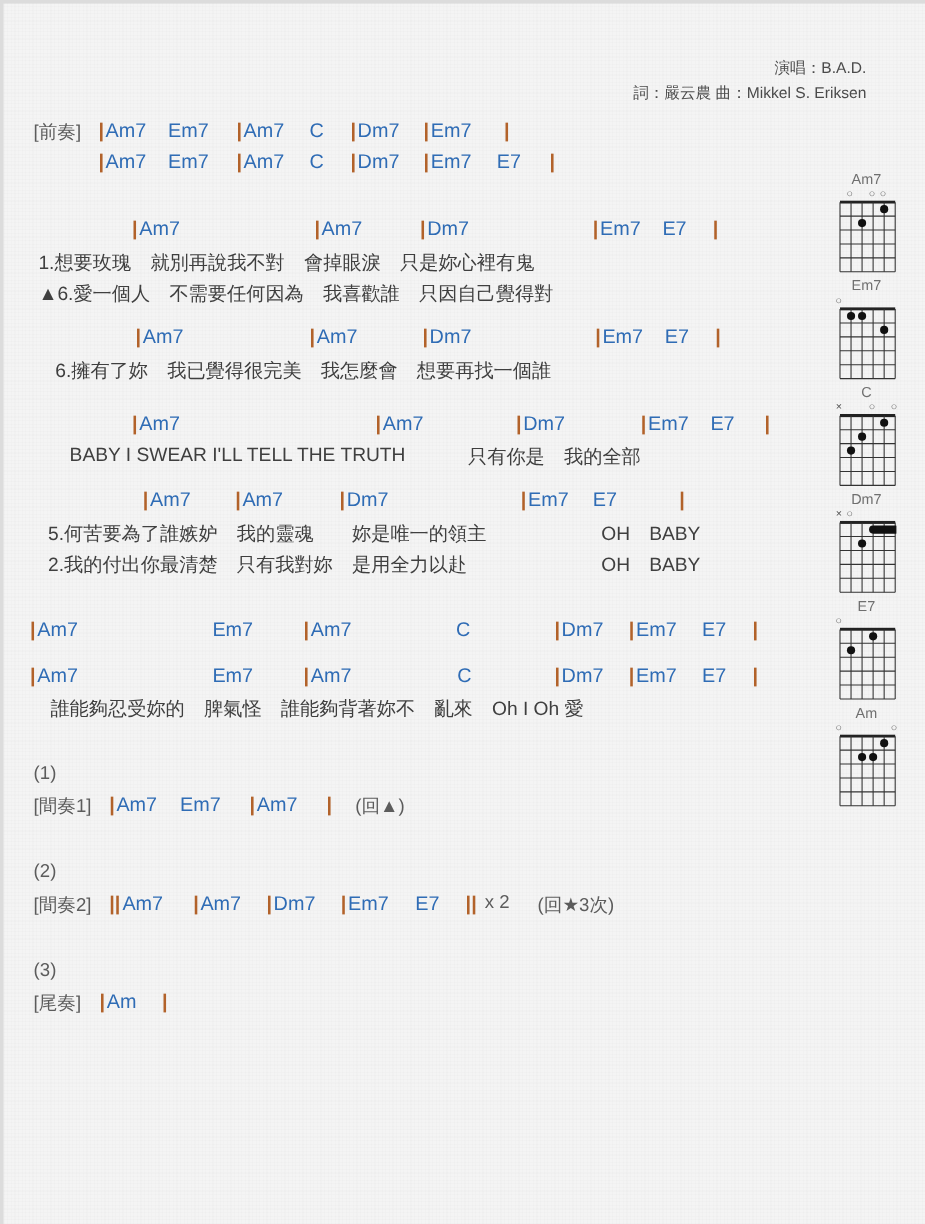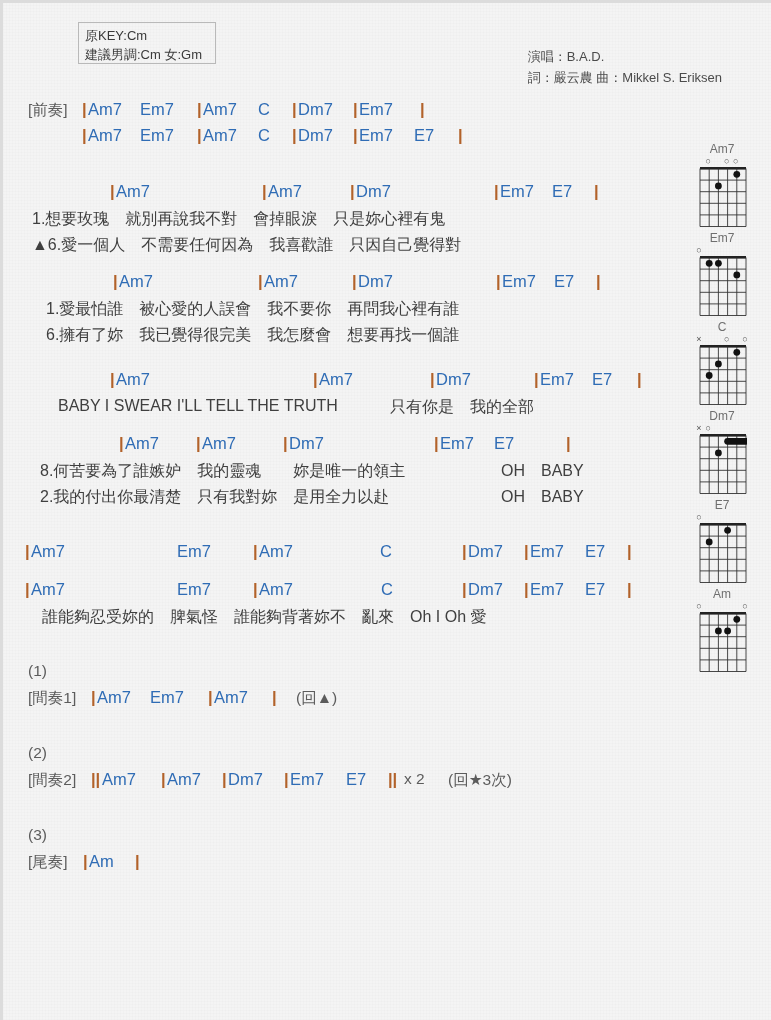--- a/index.html
+++ b/index.html
@@ -56,20 +56,21 @@
     top: 14px;
     text-align: center;
     font-size: 31px;
     color: #4a4a4a;
     letter-spacing: 1px;
   }
   .credits {
     position: absolute;
     right: 49px;
     top: 46px;
+    text-align: right;
     font-size: 13px;
     line-height: 21px;
     color: #4b4b4b;
   }
 
   
   .body-area {
     position: absolute;
     left: 0;
     top: 98px;
@@ -185,24 +186,20 @@
   .mk.o::before { content: "\25CB"; }
   .mk.x::before { content: "\00D7"; }
 </style>
 </head>
 <body>
 
 <div class="page">
   <div class="border-top"></div>
   <div class="border-left"></div>
 
-  <div class="key-box">
-    <div>原KEY:Cm</div>
-    <div>建議男調:Cm 女:Gm</div>
-  </div>
 
 
   <div class="credits">
     <div>演唱：B.A.D.</div>
     <div>詞：嚴云農  曲：Mikkel S. Eriksen</div>
   </div>
 
 
   <div class="body-area">
 
@@ -265,23 +262,20 @@
       <span class="seg bar" style="left:258px">|</span>
       <span class="seg" style="left:264px">Am7</span>
       <span class="seg bar" style="left:352px">|</span>
       <span class="seg" style="left:358px">Dm7</span>
       <span class="seg bar" style="left:496px">|</span>
       <span class="seg" style="left:502px">Em7</span>
       <span class="seg" style="left:554px">E7</span>
       <span class="seg bar" style="left:596px">|</span>
     </div>
     <div class="row lyricline">
-      <span class="seg lyr" style="left:46px">1.愛最怕誰　被心愛的人誤會　我不要你　再問我心裡有誰</span>
-    </div>
-    <div class="row lyricline">
       <span class="seg lyr" style="left:46px">6.擁有了妳　我已覺得很完美　我怎麼會　想要再找一個誰</span>
     </div>
 
     <div class="spacer-md"></div>
 
     <div class="row chordline">
       <span class="seg bar" style="left:110px">|</span>
       <span class="seg" style="left:116px">Am7</span>
       <span class="seg bar" style="left:313px">|</span>
       <span class="seg" style="left:319px">Am7</span>
@@ -305,21 +299,21 @@
       <span class="seg bar" style="left:196px">|</span>
       <span class="seg" style="left:202px">Am7</span>
       <span class="seg bar" style="left:283px">|</span>
       <span class="seg" style="left:289px">Dm7</span>
       <span class="seg bar" style="left:434px">|</span>
       <span class="seg" style="left:440px">Em7</span>
       <span class="seg" style="left:494px">E7</span>
       <span class="seg bar" style="left:566px">|</span>
     </div>
     <div class="row lyricline">
-      <span class="seg lyr" style="left:40px">8.何苦要為了誰嫉妒　我的靈魂　　妳是唯一的領主</span>
+      <span class="seg lyr" style="left:40px">5.何苦要為了誰嫉妒　我的靈魂　　妳是唯一的領主</span>
       <span class="seg lyr" style="left:501px">OH　BABY</span>
     </div>
     <div class="row lyricline">
       <span class="seg lyr" style="left:40px">2.我的付出你最清楚　只有我對妳　是用全力以赴</span>
       <span class="seg lyr" style="left:501px">OH　BABY</span>
     </div>
 
     <div class="spacer-lg"></div>
 
     <div class="row chordline">

